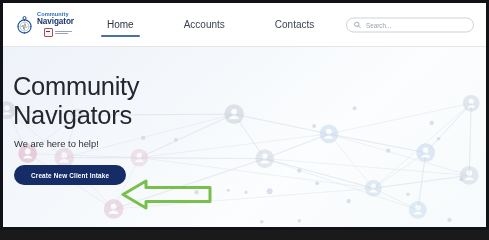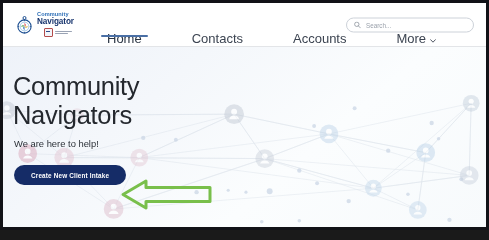--- a/index.html
+++ b/index.html
@@ -52,22 +52,22 @@
   .brand-sub-badge::after{
     content:"";position:absolute;left:1px;top:1.4px;
     width:4.4px;height:1.2px;background:#2c4a86;
   }
   .brand-sub-lines{margin-left:2px;}
   .bsl{display:block;height:1.1px;background:#9aa3b4;margin-bottom:1.1px;border-radius:1px;}
 
   .nav{display:flex;align-items:center;margin-left:22px;height:100%;}
   .nav-item{
     position:relative;height:100%;
-    display:flex;align-items:flex-end;justify-content:center;
-    font-size:13px;color:#3c4451;
+    display:flex;align-items:center;justify-content:center;
+    font-size:10px;color:#3c4451;
     padding:0 4px;cursor:pointer;white-space:nowrap;
   }
   .nav-item + .nav-item{margin-left:42px;}
   .nav-item.active{color:#2a3442;}
   .nav-item.active::after{
     content:"";position:absolute;left:-2px;right:-2px;bottom:9px;
     height:1.6px;background:#4a6fa5;border-radius:1px;
   }
   .nav-caret{margin-left:4px;display:inline-block;}
 
@@ -153,24 +153,24 @@
           </span>
         </span>
       </div>
     </div>
 
     <div class="nav">
       <div class="nav-item active">
         <span>Home</span>
       </div>
       <div class="nav-item">
+        <span>Accounts</span>
+      </div>
+      <div class="nav-item">
         <span>Contacts</span>
-      </div>
-      <div class="nav-item">
-        <span>Accounts</span>
       </div>
       <div class="nav-item">
         <span>More</span>
         <span class="nav-caret">
           <svg width="6" height="4" viewBox="0 0 6 4">
             <path d="M.6.7 L3 3.2 L5.4.7" fill="none" stroke="#3c4451" stroke-width=".9" stroke-linecap="round" stroke-linejoin="round"></path>
           </svg>
         </span>
       </div>
     </div>

